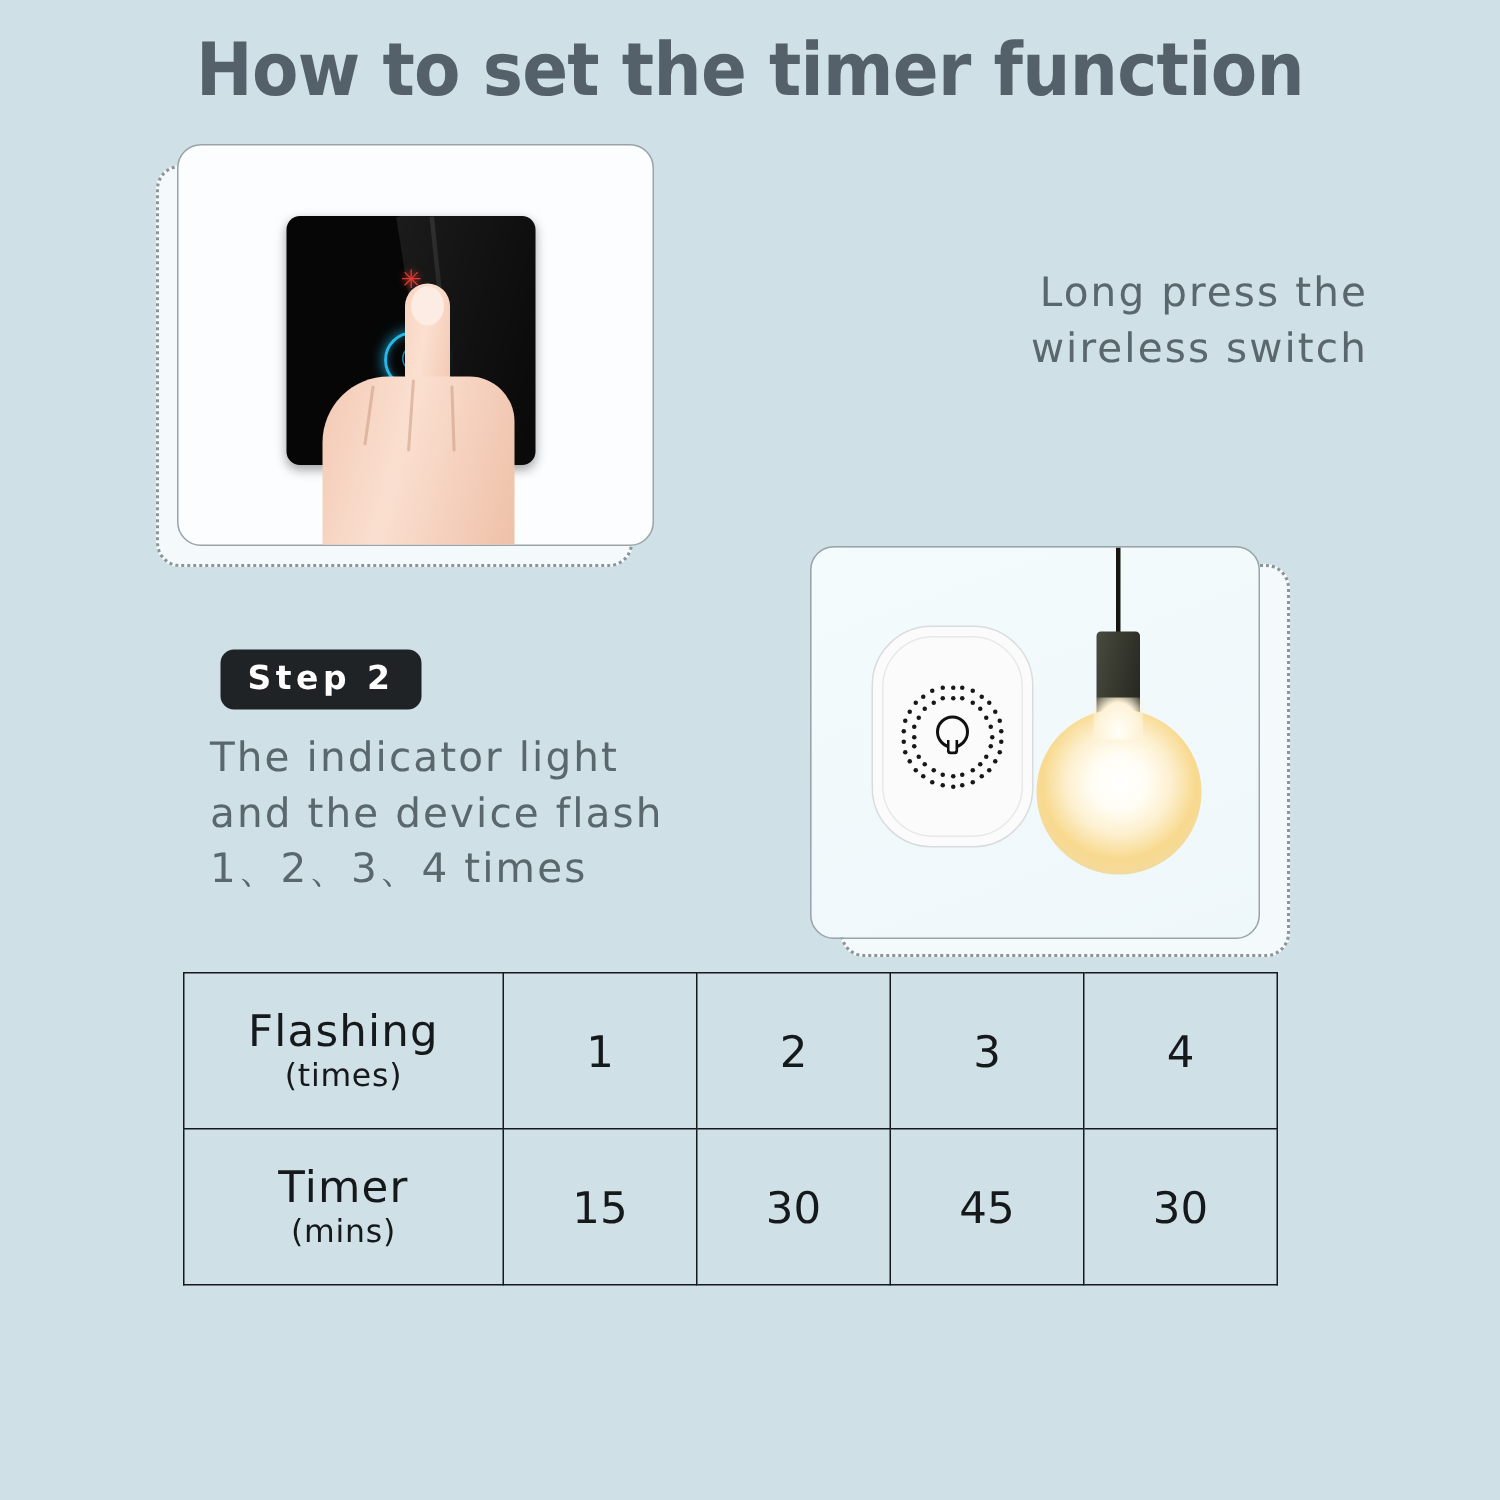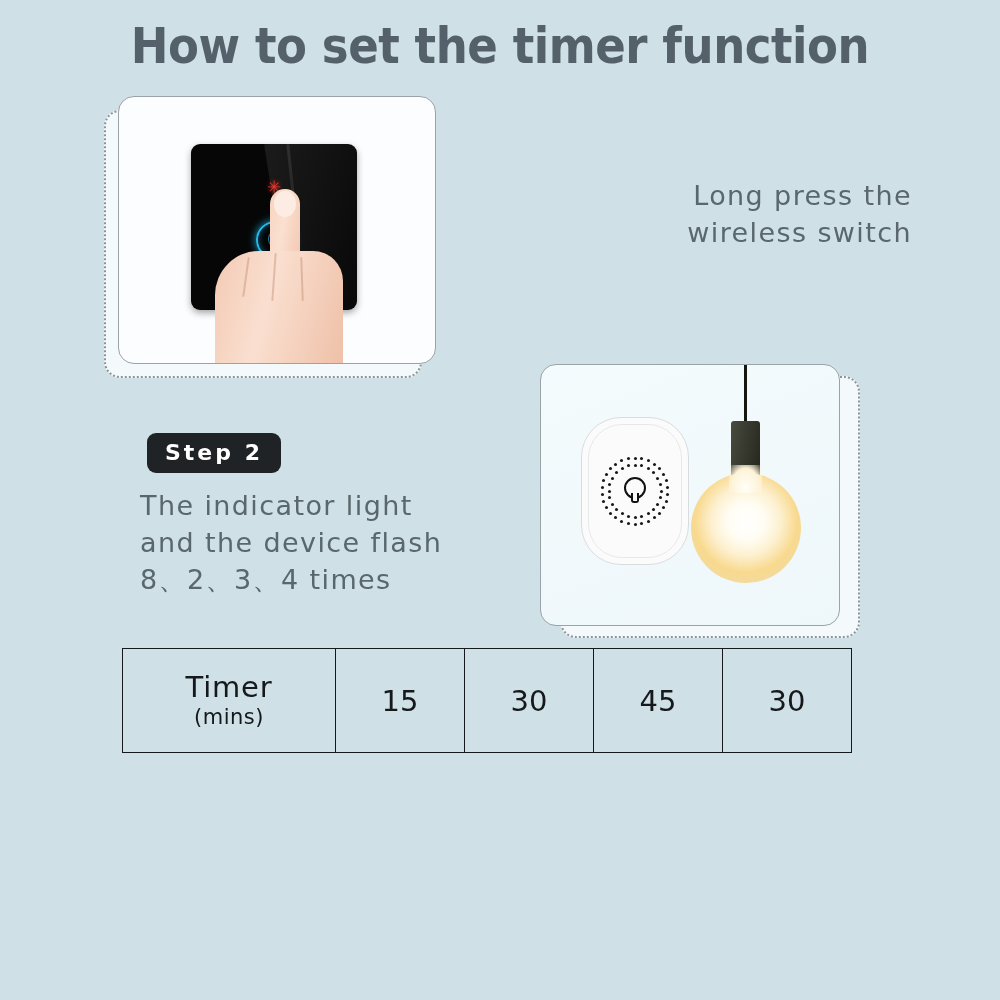--- a/index.html
+++ b/index.html
@@ -342,21 +342,21 @@
 
     </div>
   </div>
 
   <div class="step-text" id="step1-text">Long press the
 wireless switch</div>
 
   <div class="step-badge" id="step2-badge">Step 2</div>
   <div class="step-text" id="step2-text">The indicator light
 and the device flash
-8、2、3、4 times</div>
+1、2、3、4 times</div>
 
   <div class="photo-card" id="card2">
     <div class="card-back"></div>
     <div class="card-front">
 
       <div class="device">
         <div class="device-inner">
           <div class="dot-ring" id="dotring">
               <i style="left: -1.5px; top: -27.5px;"></i>
               <i style="left: 5.2293px; top: -26.6141px;"></i>
@@ -425,20 +425,30 @@
       <div class="bulb-glow"></div>
       <div class="bulb-neck"></div>
 
     </div>
   </div>
 
   <table class="timer-table">
     <tbody>
       <tr>
         <td class="label">
+          <span class="lbl-main">Flashing</span>
+          <span class="lbl-sub">(times)</span>
+        </td>
+        <td class="val">1</td>
+        <td class="val">2</td>
+        <td class="val">3</td>
+        <td class="val">4</td>
+      </tr>
+      <tr>
+        <td class="label">
           <span class="lbl-main">Timer</span>
           <span class="lbl-sub">(mins)</span>
         </td>
         <td class="val">15</td>
         <td class="val">30</td>
         <td class="val">45</td>
         <td class="val">30</td>
       </tr>
     </tbody>
   </table>

